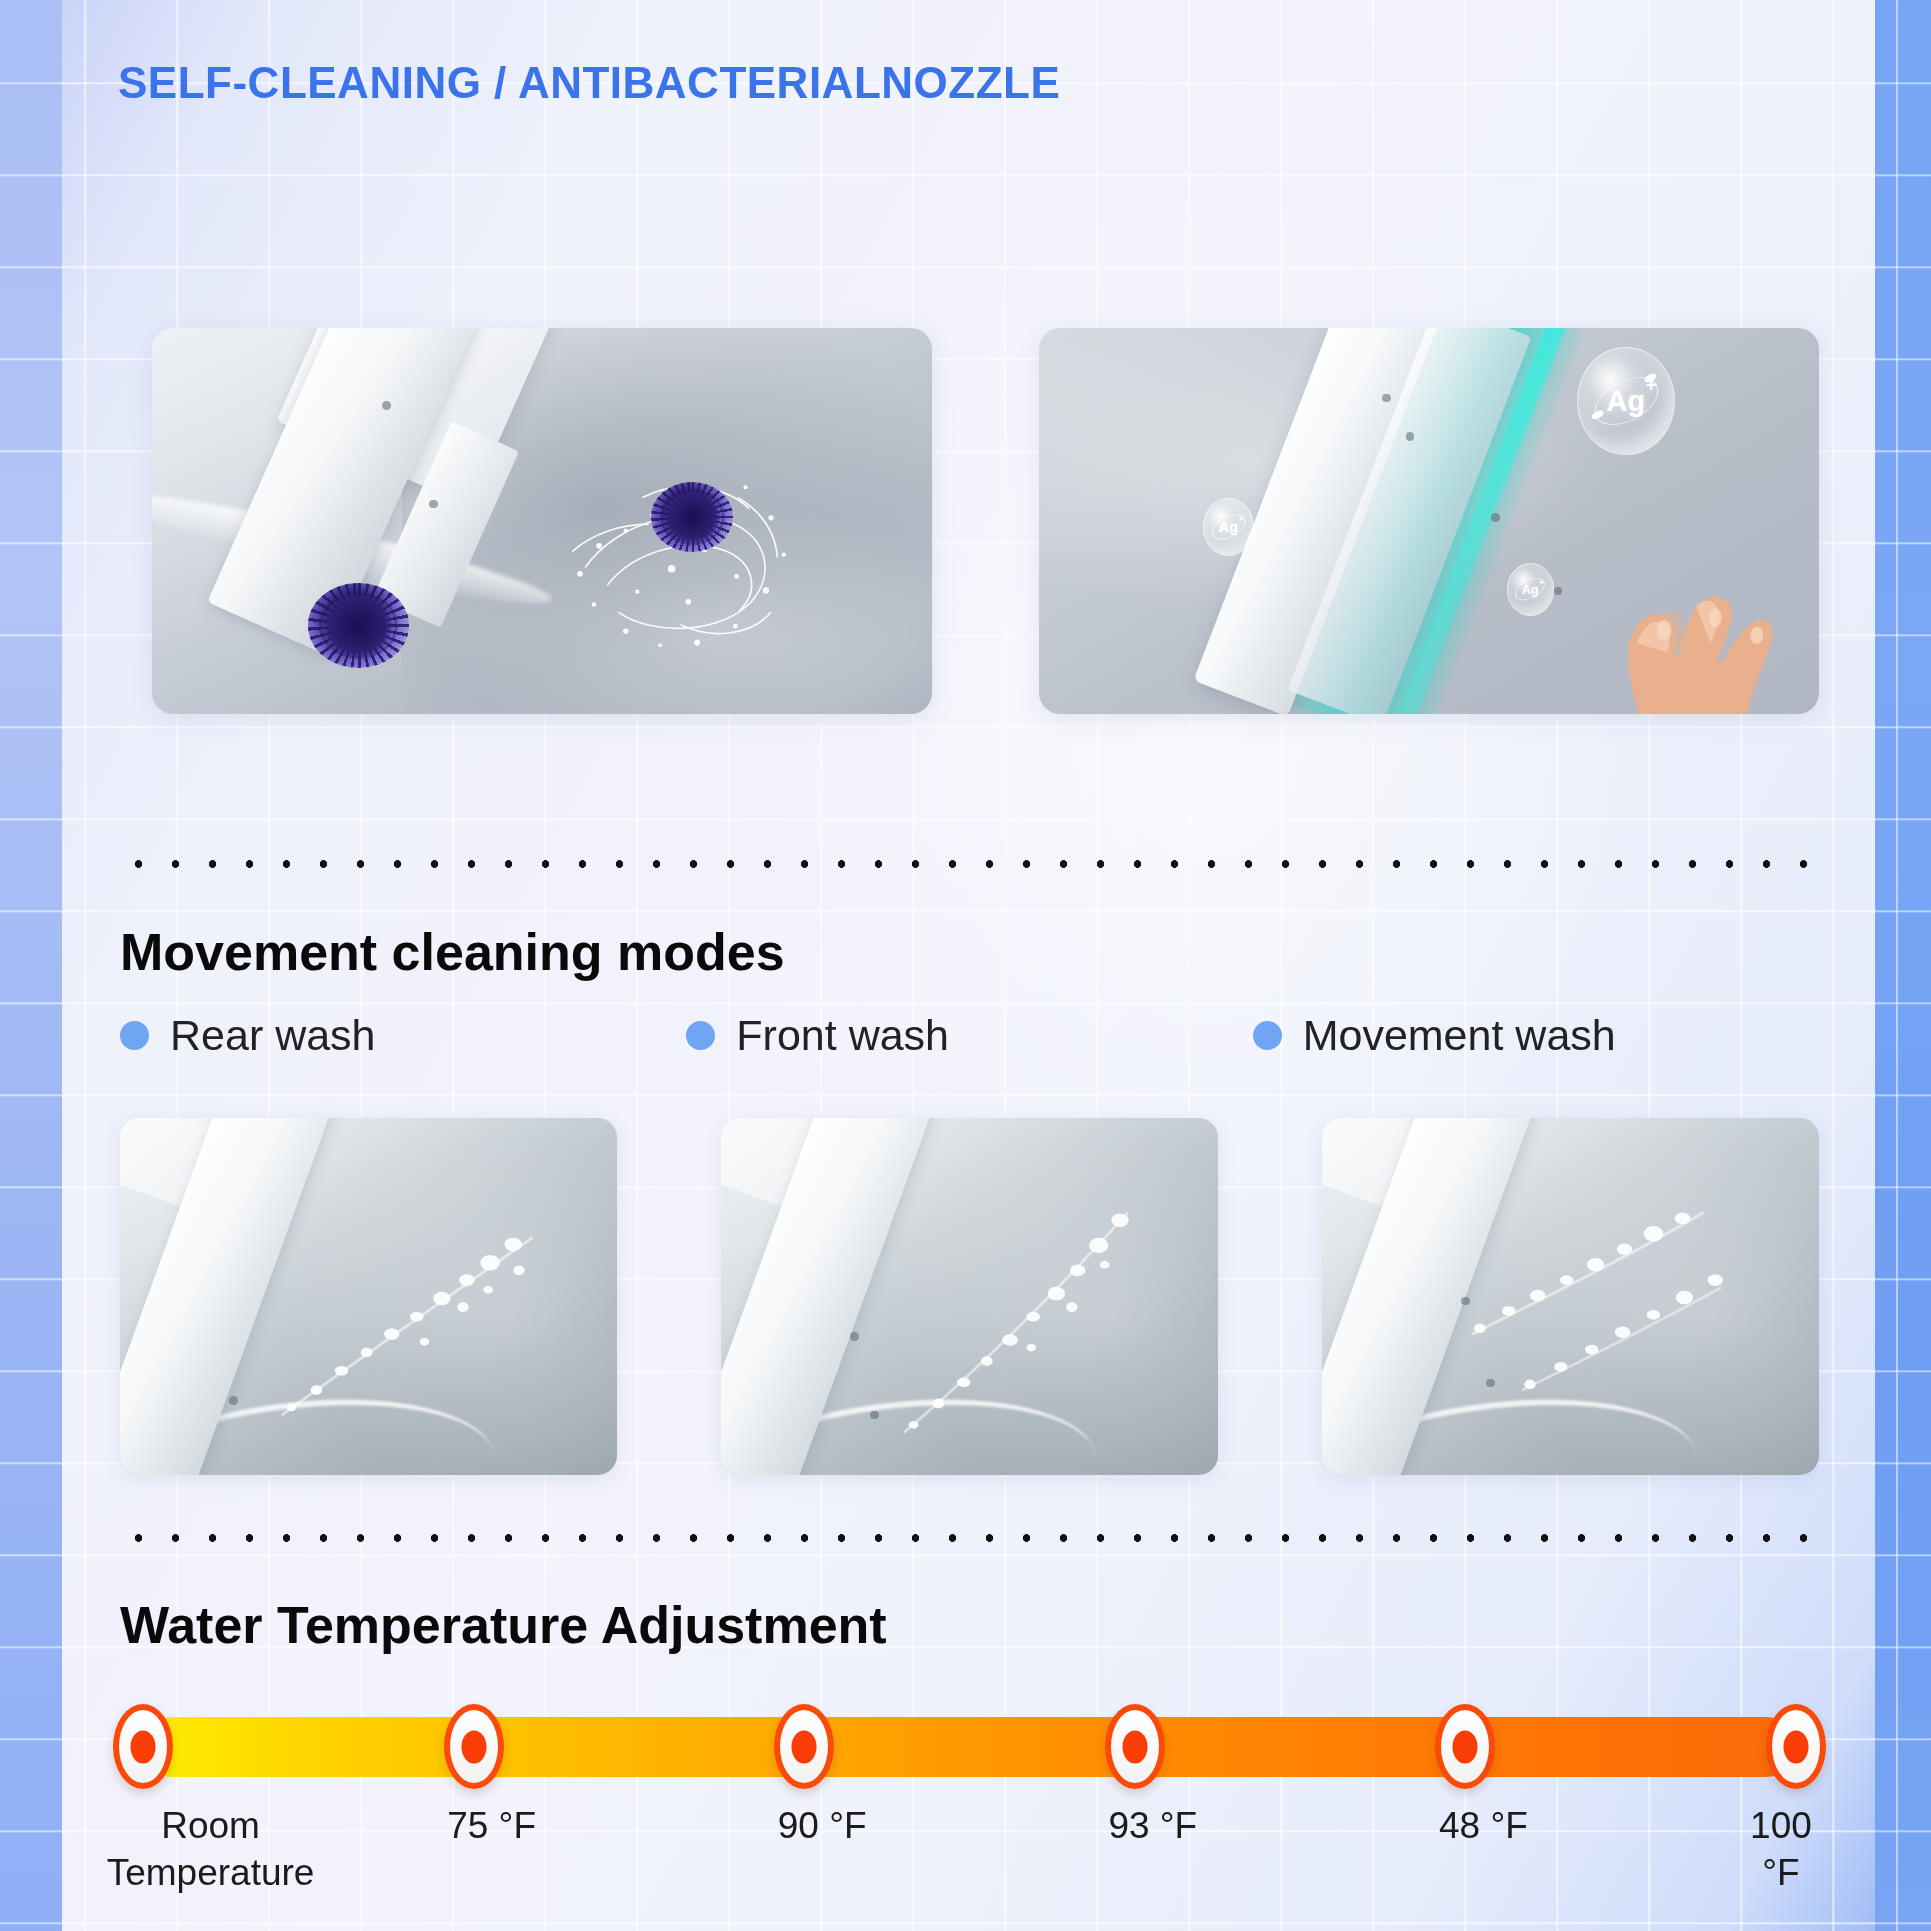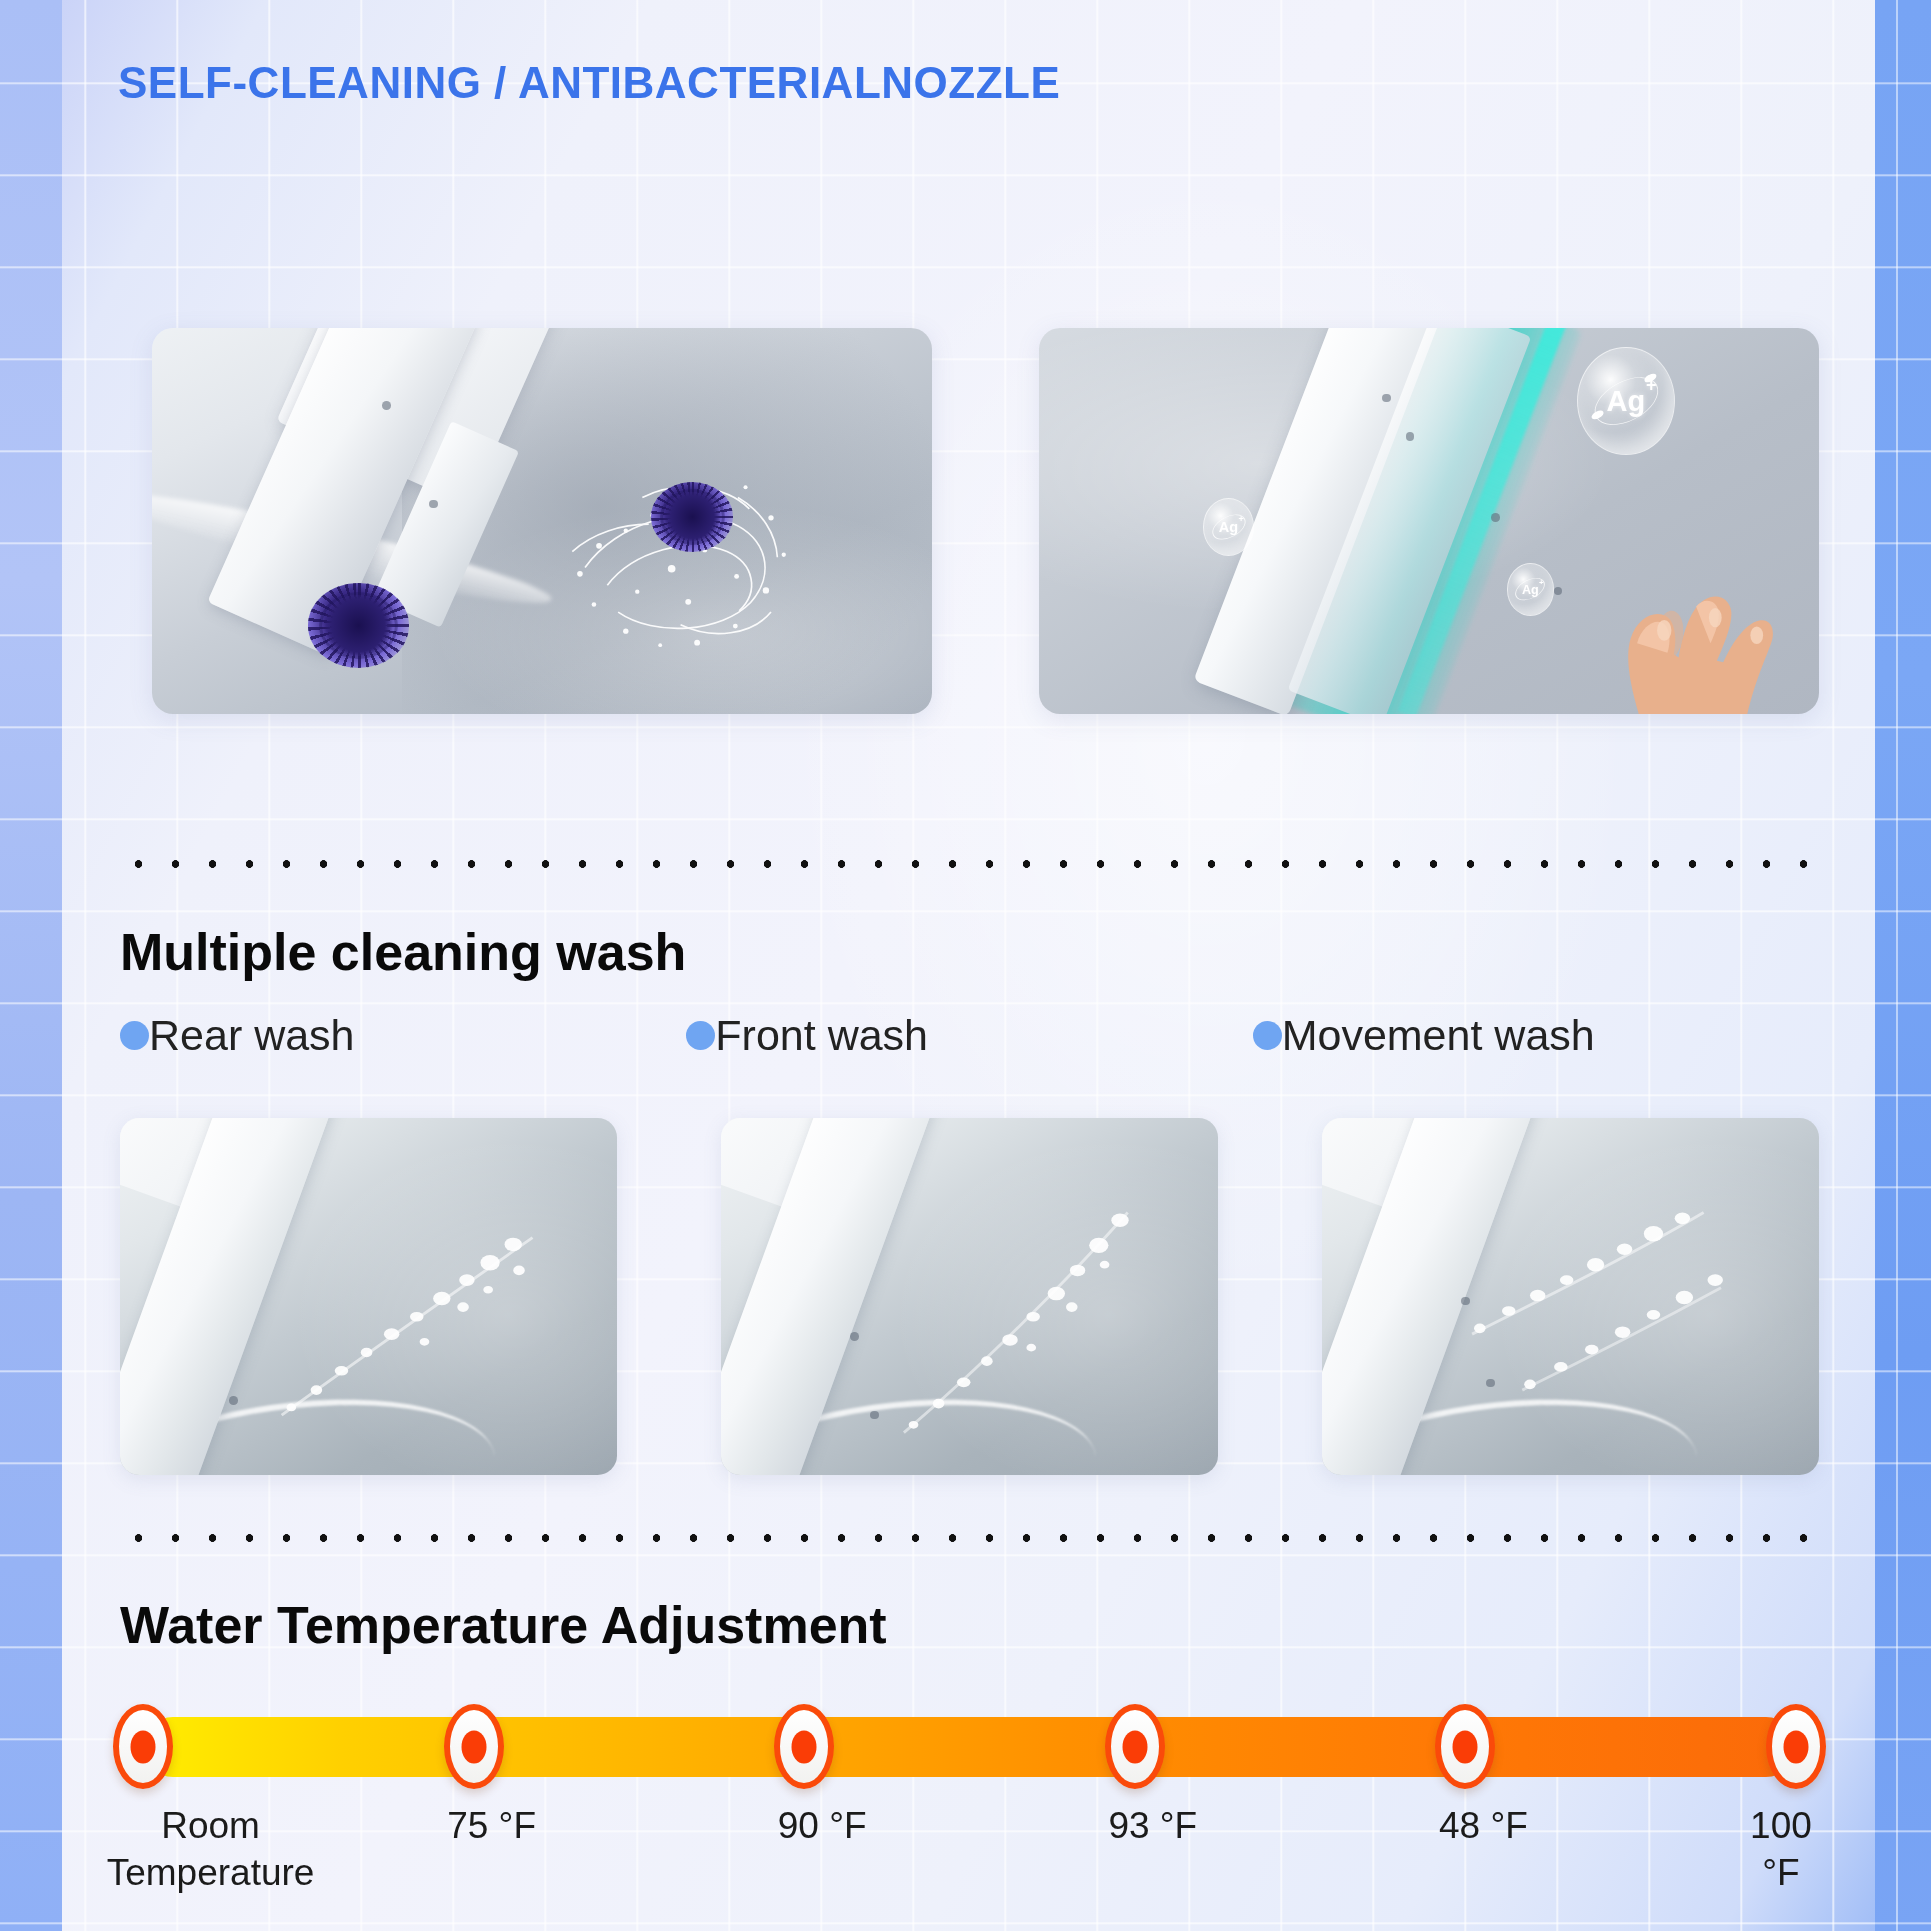--- a/index.html
+++ b/index.html
@@ -180,21 +180,21 @@
     background-size:37px 9.7px; background-repeat:repeat-x;
   }
 
   
   .section-title {
     position:absolute; font-size:52px; font-weight:800; color:#0a0a0a; white-space:nowrap;
   }
 
   
   .modes-labels { position:absolute; left:120px; top:1004px; width:1699px; height:62px; display:flex; }
-  .mode-label { flex:1; display:flex; align-items:center; }
+  .mode-label { flex:1; display:flex; align-items:center; gap:21px; }
   .mode-dot { width:29px; height:29px; border-radius:50%; background:#6fa5f2; flex:none; }
   .mode-text { font-size:43px; color:#222; white-space:nowrap; }
 
   
   .modes-row { position:absolute; left:120px; top:1118px; width:1699px; height:357px; display:flex; gap:104px; }
   .mode-card { flex:1; border-radius:19.3px; overflow:hidden; position:relative;
                box-shadow:0 4.8px 19.3px rgba(95,115,160,.12); }
   .mode-photo { position:absolute; inset:0;
     background:
       radial-gradient(ellipse 70% 80% at 78% 55%, rgba(255,255,255,.28), rgba(255,255,255,0) 62%),
@@ -362,21 +362,21 @@
             <ellipse cx="238" cy="182" rx="8" ry="11"></ellipse>
           </g>
         </svg>
       </div>
     </div>
 
   </div>
 
   <div class="divider" style="left:120px; top:859px; width:1699px;"></div>
 
-  <div class="section-title" style="left:120px; top:922px;">Multiple cleaning wash</div>
+  <div class="section-title" style="left:120px; top:922px;">Movement cleaning modes</div>
 
   <div class="modes-labels">
     <div class="mode-label">
       <span class="mode-dot"></span>
       <span class="mode-text">Rear wash</span>
     </div>
     <div class="mode-label">
       <span class="mode-dot"></span>
       <span class="mode-text">Front wash</span>
     </div>

